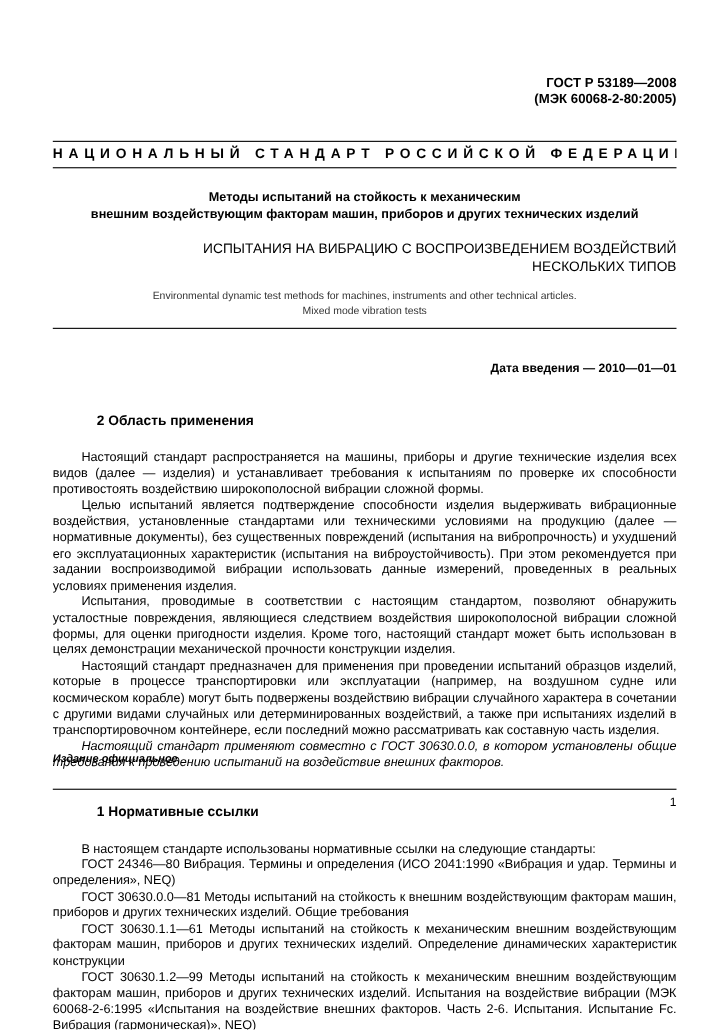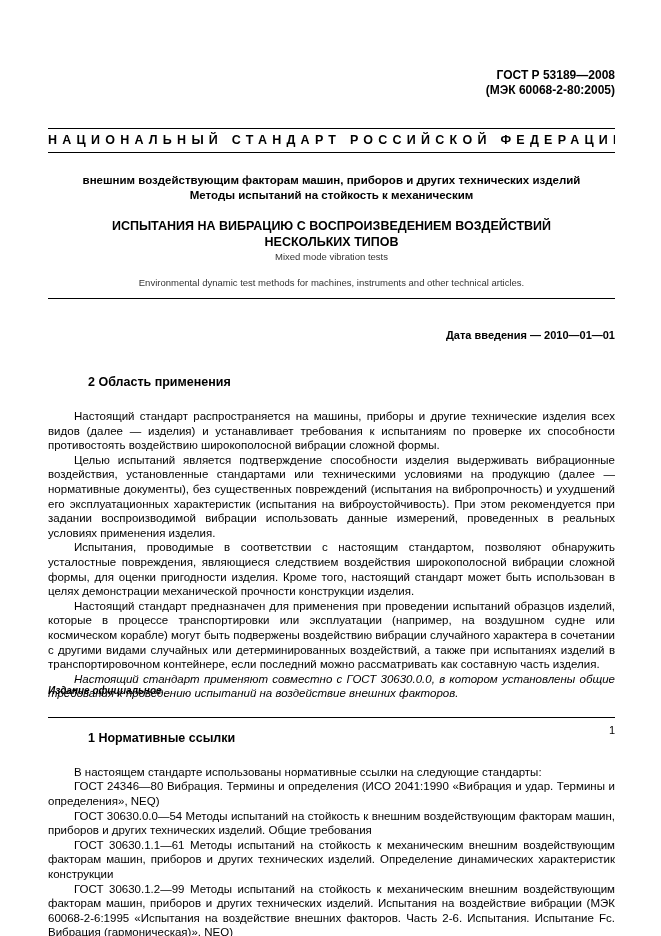--- a/index.html
+++ b/index.html
@@ -29,21 +29,21 @@
     font-size: 12.5px;
     letter-spacing: 0.42em;
     text-align: justify;
     text-align-last: justify;
     padding: 4px 0 5px 0;
     white-space: nowrap;
     overflow: hidden;
   }
   .title-block { margin-top: 20px; text-align: center; }
   .group-title { font-weight: bold; font-size: 11.5px; line-height: 15px; }
-  .main-title  { font-weight: bold; font-size: 12.5px; line-height: 16px; }
+  .main-title  { font-weight: normal; font-size: 12.5px; line-height: 16px; text-align: right; }
   .main-title.first { margin-top: 15px; }
   .eng { font-size: 9.5px; line-height: 13px; color: #333; }
   .eng.first { margin-top: 13px; }
   .rule-under-title { margin-top: 9px; }
   .intro-date {
     margin-top: 30px;
     text-align: right;
     font-weight: bold;
     font-size: 11px;
   }
@@ -90,46 +90,46 @@
   <div class="doc-number">
     <div>ГОСТ Р 53189—2008</div>
     <div>(МЭК 60068-2-80:2005)</div>
   </div>
 
   <div class="rule"></div>
   <div class="national-standard">НАЦИОНАЛЬНЫЙ СТАНДАРТ РОССИЙСКОЙ ФЕДЕРАЦИИ</div>
   <div class="rule"></div>
 
   <div class="title-block">
+    <div class="group-title">Методы испытаний на стойкость к механическим</div>
     <div class="group-title">внешним воздействующим факторам машин, приборов и других технических изделий</div>
-    <div class="group-title">Методы испытаний на стойкость к механическим</div>
     <div class="main-title first">ИСПЫТАНИЯ НА ВИБРАЦИЮ С ВОСПРОИЗВЕДЕНИЕМ ВОЗДЕЙСТВИЙ</div>
     <div class="main-title">НЕСКОЛЬКИХ ТИПОВ</div>
+    <div class="eng first">Environmental dynamic test methods for machines, instruments and other technical articles.</div>
     <div class="eng">Mixed mode vibration tests</div>
-    <div class="eng first">Environmental dynamic test methods for machines, instruments and other technical articles.</div>
   </div>
 
   <div class="rule rule-under-title"></div>
 
   <div class="intro-date">Дата введения — 2010—01—01</div>
 
   <div class="section-heading first">2  Область применения</div>
   <div class="body-text">
     <p>Настоящий стандарт распространяется на машины, приборы и другие технические изделия всех видов (далее — изделия) и устанавливает требования к испытаниям по проверке их способности противостоять воздействию широкополосной вибрации сложной формы.</p>
     <p>Целью испытаний является подтверждение способности изделия выдерживать вибрационные воздействия, установленные стандартами или техническими условиями на продукцию (далее — нормативные документы), без существенных повреждений (испытания на вибропрочность) и ухудшений его эксплуатационных характеристик (испытания на виброустойчивость). При этом рекомендуется при задании воспроизводимой вибрации использовать данные измерений, проведенных в реальных условиях применения изделия.</p>
     <p>Испытания, проводимые в соответствии с настоящим стандартом, позволяют обнаружить усталостные повреждения, являющиеся следствием воздействия широкополосной вибрации сложной формы, для оценки пригодности изделия. Кроме того, настоящий стандарт может быть использован в целях демонстрации механической прочности конструкции изделия.</p>
     <p>Настоящий стандарт предназначен для применения при проведении испытаний образцов изделий, которые в процессе транспортировки или эксплуатации (например, на воздушном судне или космическом корабле) могут быть подвержены воздействию вибрации случайного характера в сочетании с другими видами случайных или детерминированных воздействий, а также при испытаниях изделий в транспортировочном контейнере, если последний можно рассматривать как составную часть изделия.</p>
     <p class="italic">Настоящий стандарт применяют совместно с ГОСТ 30630.0.0, в котором установлены общие требования к проведению испытаний на воздействие внешних факторов.</p>
   </div>
 
   <div class="section-heading">1  Нормативные ссылки</div>
   <div class="body-text">
     <p>В настоящем стандарте использованы нормативные ссылки на следующие стандарты:</p>
     <p>ГОСТ 24346—80  Вибрация. Термины и определения (ИСО 2041:1990 «Вибрация и удар. Термины и определения», NEQ)</p>
-    <p>ГОСТ 30630.0.0—54  Методы испытаний на стойкость к внешним воздействующим факторам машин, приборов и других технических изделий. Общие требования</p>
+    <p>ГОСТ 30630.0.0—81  Методы испытаний на стойкость к внешним воздействующим факторам машин, приборов и других технических изделий. Общие требования</p>
     <p>ГОСТ 30630.1.1—61  Методы испытаний на стойкость к механическим внешним воздействующим факторам машин, приборов и других технических изделий. Определение динамических характеристик конструкции</p>
     <p>ГОСТ 30630.1.2—99  Методы испытаний на стойкость к механическим внешним воздействующим факторам машин, приборов и других технических изделий. Испытания на воздействие вибрации (МЭК 60068-2-6:1995 «Испытания на воздействие внешних факторов. Часть 2-6. Испытания. Испытание Fc. Вибрация (гармоническая)», NEQ)</p>
   </div>
 
   <div class="footer">
     <div class="official">Издание официальное</div>
     <div class="footer-rule"></div>
     <div class="page-number">1</div>
   </div>
 

